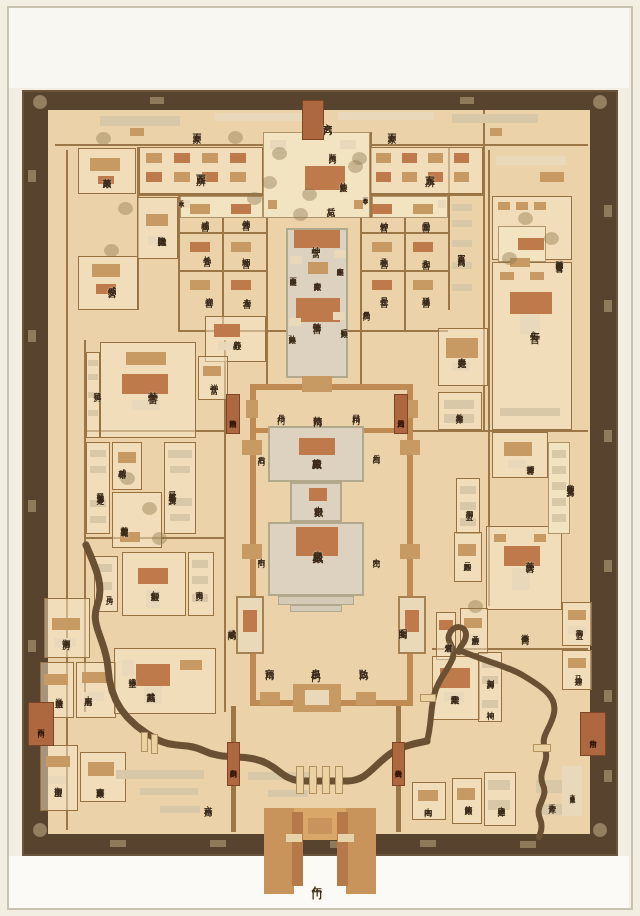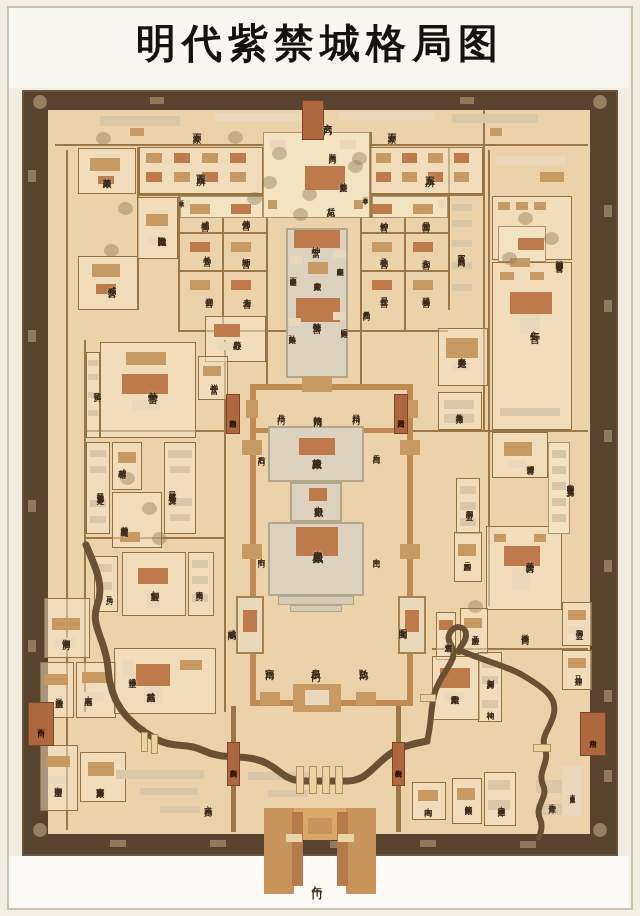--- a/index.html
+++ b/index.html
@@ -43,21 +43,20 @@
         font-family:"DejaVu Serif","Liberation Serif",serif;font-weight:700;}
   svg.river{position:absolute;left:0;top:0;pointer-events:none;}
 </style>
 </head>
 <body>
 
 <div class="page">
   <div class="band-top"></div>
   <div class="band-bottom"></div>
   <div class="sheet-border"></div>
-  <h1 class="title">明代紫禁城格局图</h1>
 
   <div>
     <div class="frame"></div>
     <div class="inner"></div>
 
     <div>
       <i class="dot" style="left:33px;top:95px"></i>
         <i class="dot" style="left:593px;top:95px"></i>
       <i class="dot" style="left:33px;top:823px"></i>
         <i class="dot" style="left:593px;top:823px"></i>

